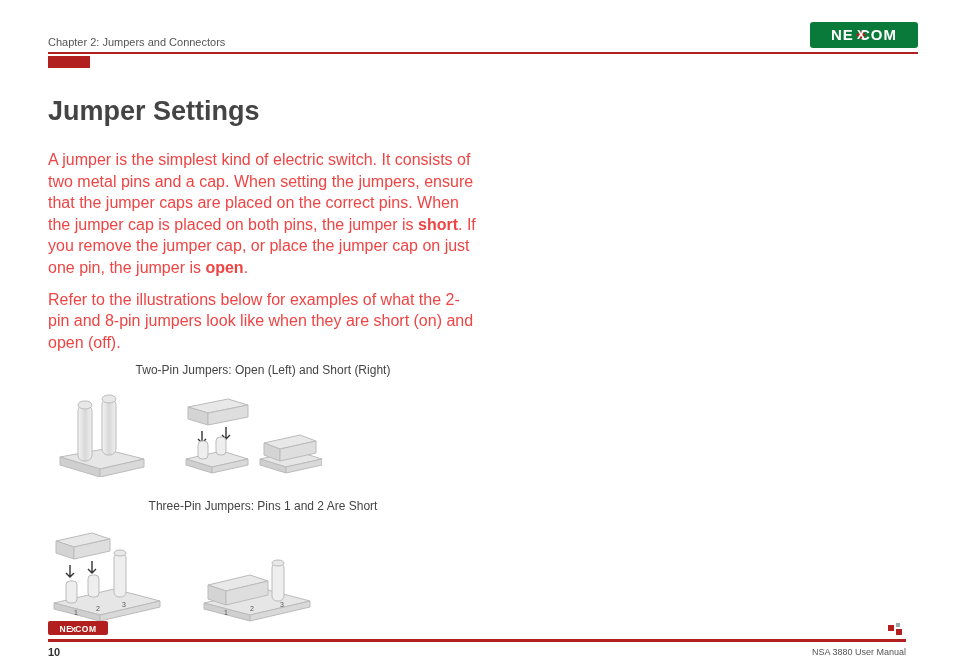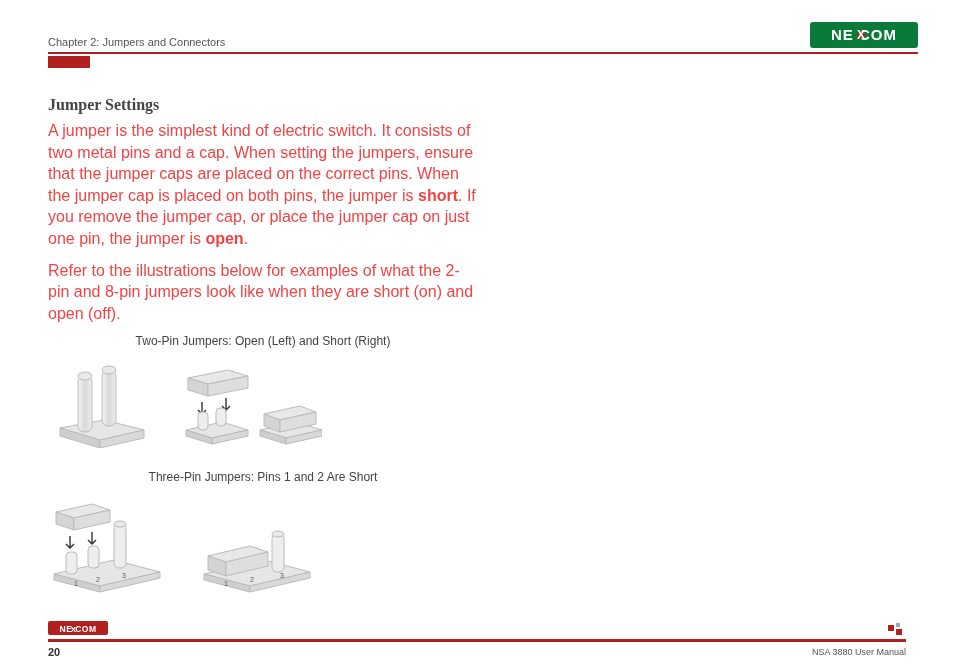--- a/index.html
+++ b/index.html
@@ -36,25 +36,24 @@
   .red-tab {
     width: 42px;
     height: 12px;
     background: #b21f1f;
     margin-bottom: 28px;
   }
   .content {
     max-width: 430px;
   }
   h1.section-title {
-    font-size: 16px;
+    font-size: 27px;
     font-weight: 700;
     color: #444;
-    margin-bottom: 6px;
-    font-family: Liberation Serif, serif;
+    margin-bottom: 22px;
   }
   .para {
     font-size: 16px;
     color: #ef4444;
     line-height: 1.35;
     margin-bottom: 10px;
   }
   .para b { font-weight: 700; }
   .subhead {
     font-size: 12px;
@@ -231,16 +230,16 @@
       <text x="25.5" y="10.5" text-anchor="middle" font-family="Arial" font-weight="700" font-size="8" fill="#fff">X</text>
     </svg>
     <svg class="footer-icon" viewBox="0 0 18 14">
       <rect x="0" y="2" width="6" height="6" fill="#b21f1f"></rect>
       <rect x="8" y="0" width="4" height="4" fill="#9aa"></rect>
       <rect x="8" y="6" width="6" height="6" fill="#b21f1f"></rect>
     </svg>
   </div>
   <div class="footer-rule"></div>
   <div class="footer-row">
-    <div class="page-num">20</div>
+    <div class="page-num">10</div>
     <div>NSA 3880 User Manual</div>
   </div>
 </div>
 
 </body></html>

